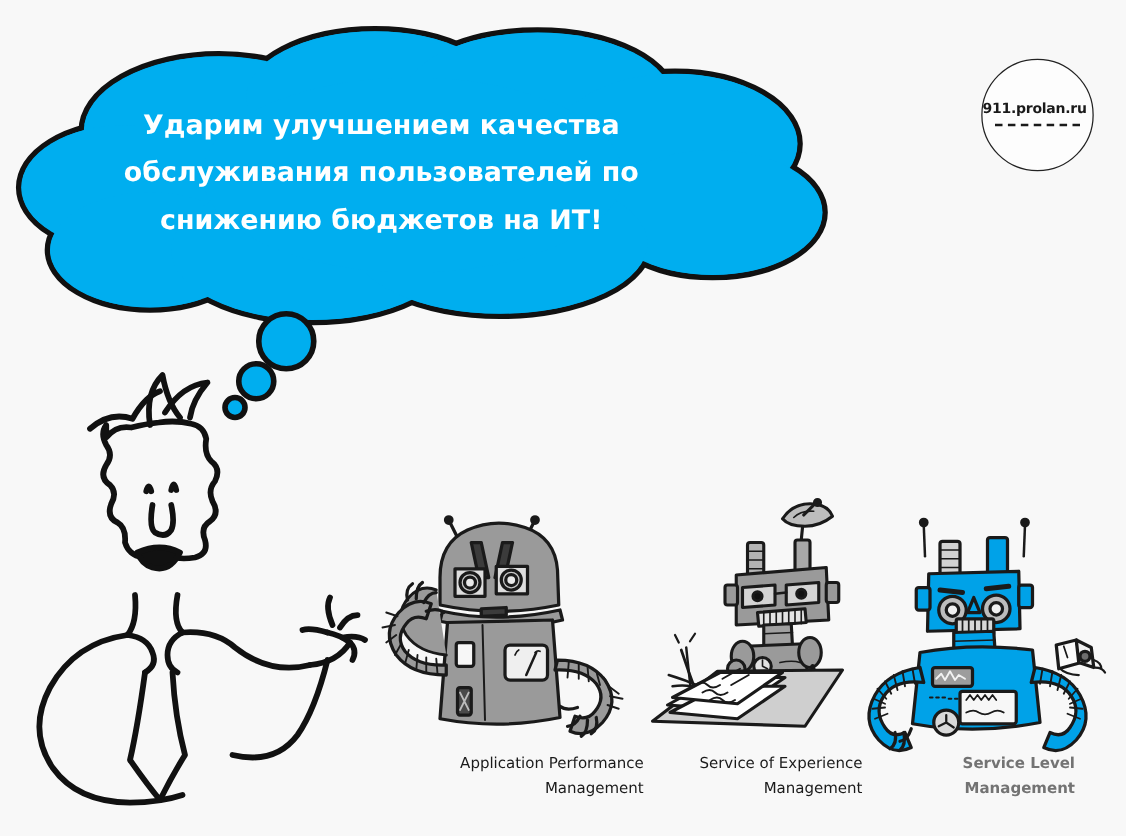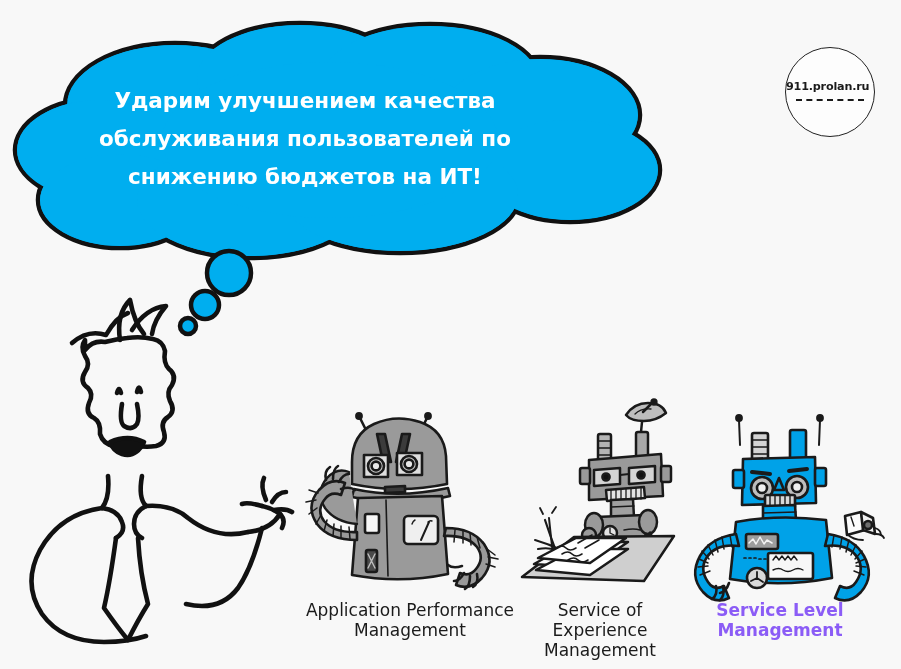--- a/index.html
+++ b/index.html
@@ -73,33 +73,33 @@
     left: 10px;
     top: 51px;
     width: 68px;
     height: 0;
     border-top: 2.5px dashed #1a1a1a;
   }
 
   
   .caption {
     position: absolute;
-    text-align: center;
+    text-align: right;
     font-family: "DejaVu Sans", sans-serif;
-    font-size: 17px;
+    font-size: 12px;
     line-height: 20px;
     color: #1b1b1b;
     z-index: 40;
     white-space: pre-line;
   }
   #caption-apm { left: 305px; top: 600px; width: 210px; }
   #caption-qoe { left: 510px; top: 600px; width: 180px; }
   #caption-slm {
     left: 700px; top: 600px; width: 160px;
-    color: #8b5cf6;
+    color: #737373;
     font-weight: bold;
   }
 </style>
 </head>
 <body>
 
 <div id="canvas">
 
   <svg class="layer" viewBox="0 0 901 669" style="z-index:10">
     <g fill="#00aeef" stroke="#111111" stroke-width="4.5" stroke-linejoin="round">

